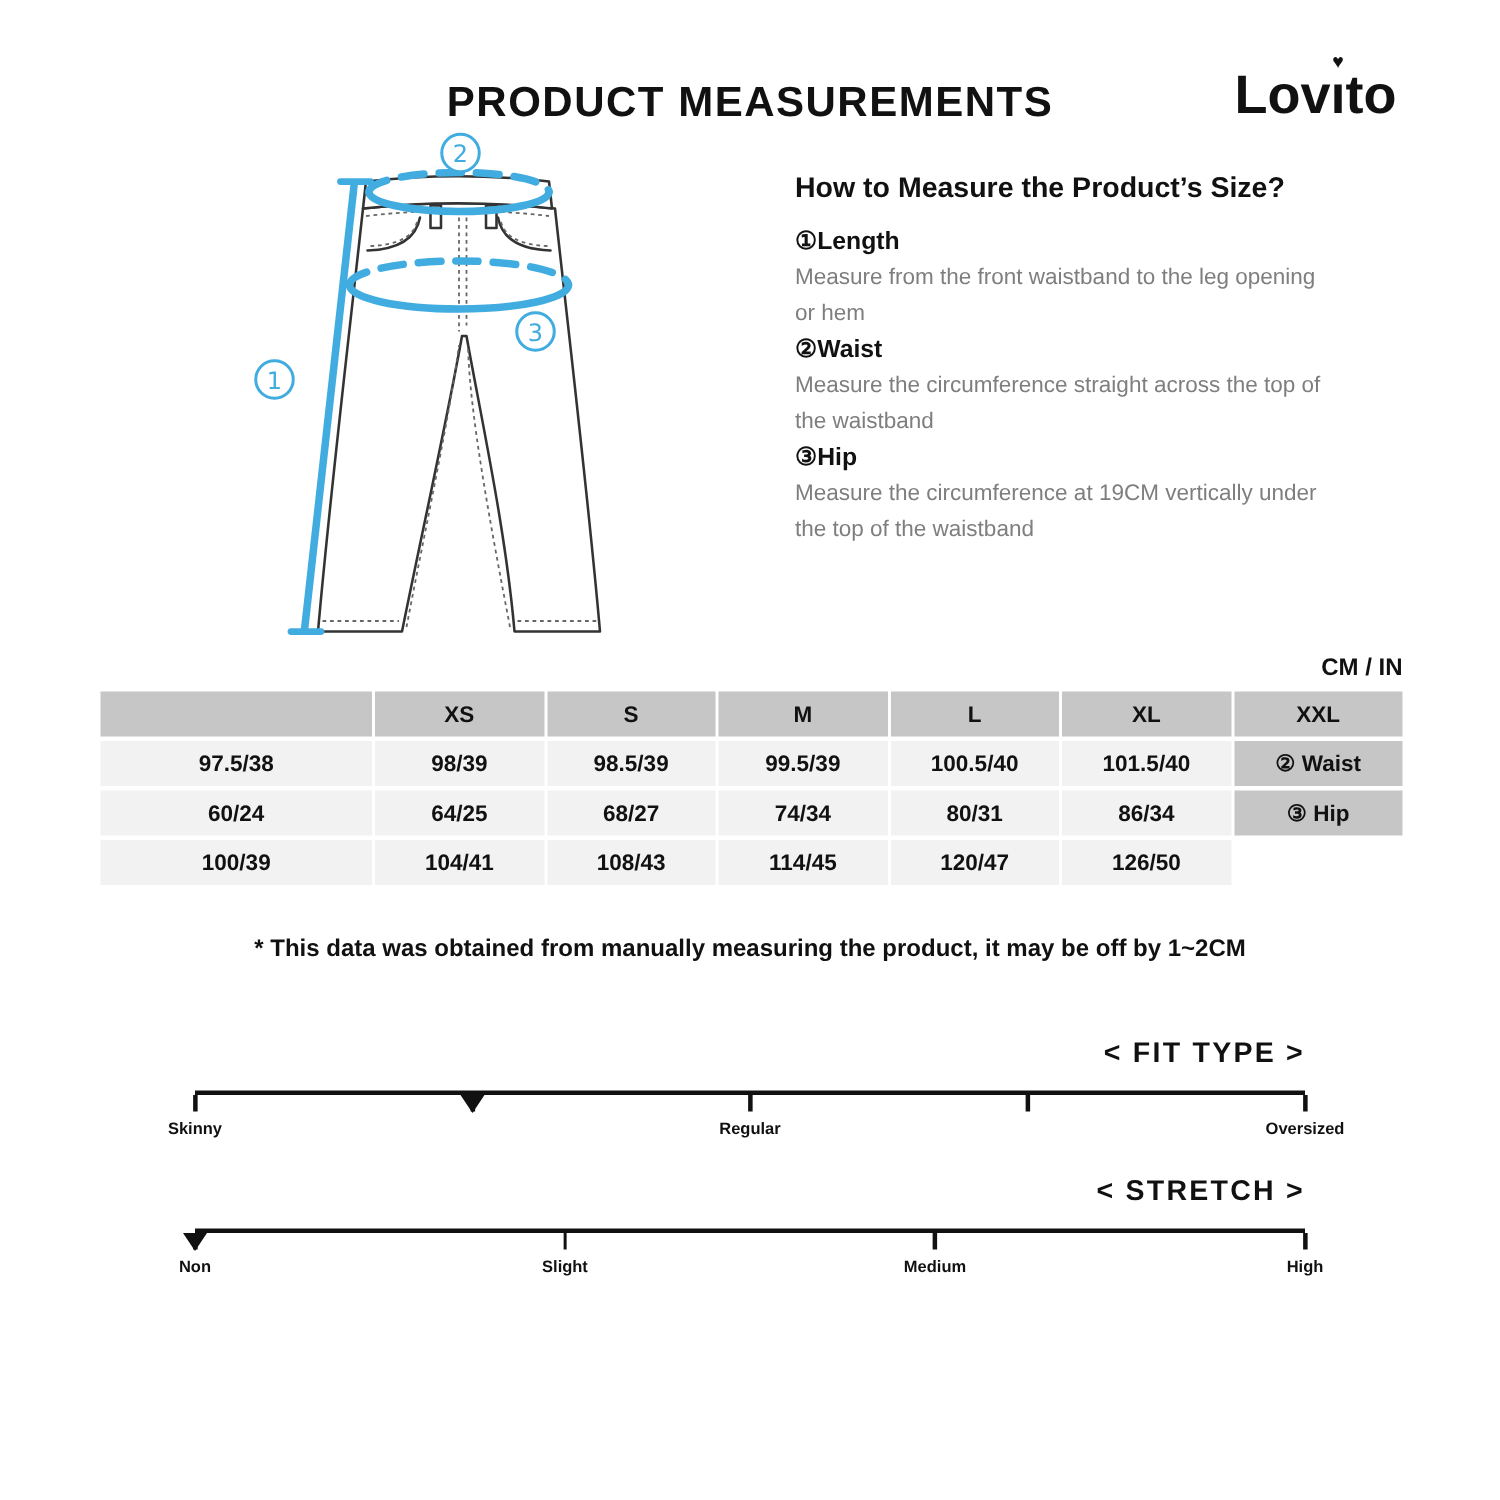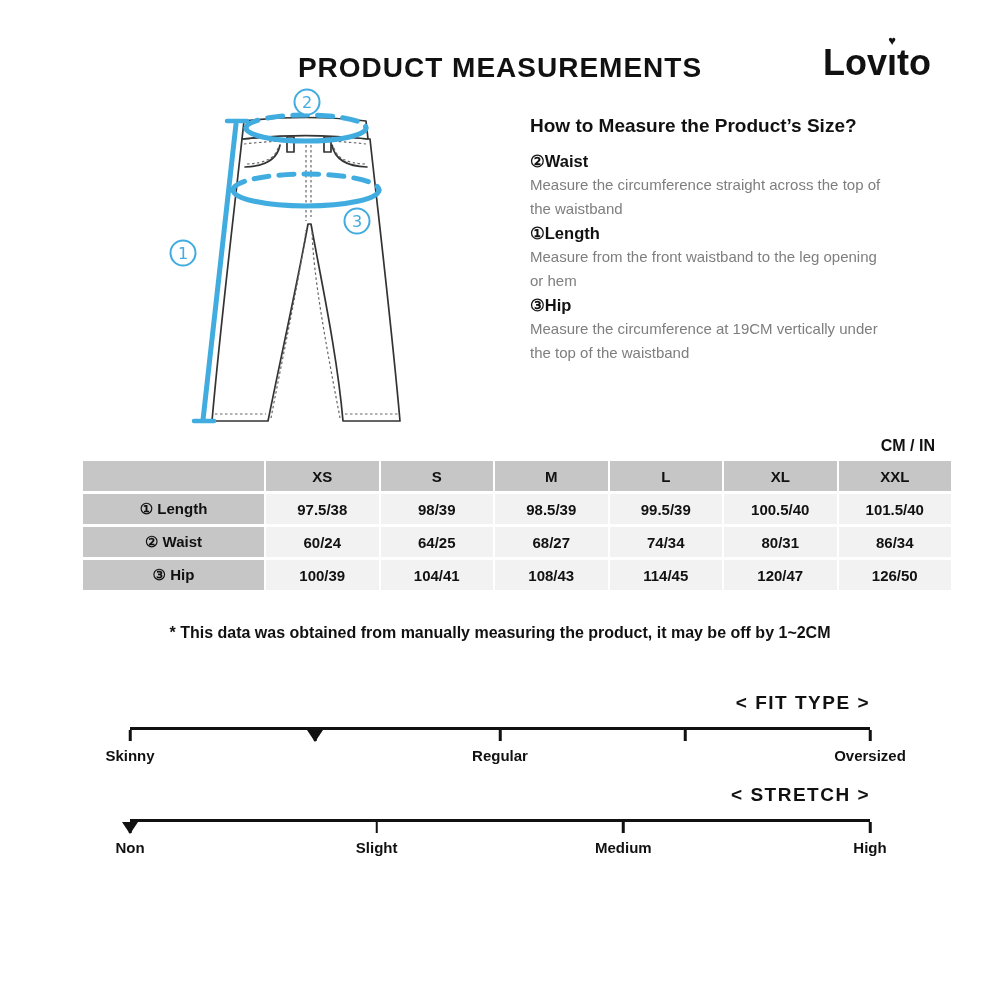--- a/index.html
+++ b/index.html
@@ -25,40 +25,40 @@
 
   .howto{position:absolute;left:530px;top:115px;width:360px;}
   .howto-heading{font-size:19px;font-weight:700;margin-bottom:12px;white-space:nowrap;}
   .ht-label{font-size:16.5px;font-weight:700;line-height:24px;}
   .ht-desc{font-size:15px;line-height:24px;color:var(--text-gray,#7e7e7e);}
 
   .unit-label{position:absolute;top:437px;left:735px;width:200px;text-align:right;
         font-size:16px;font-weight:700;}
 
   .meas-table{position:absolute;left:67px;top:461px;width:868px;display:grid;
-        grid-template-columns:181px repeat(6,1fr);gap:3px 2px;margin-left:16px;}
+        grid-template-columns:181px repeat(6,1fr);gap:3px 2px;}
   .cell{height:30px;display:flex;align-items:center;justify-content:center;
         font-size:15px;font-weight:700;}
   .cell.head{background:var(--table-header-bg,#c6c6c6);}
   .cell.val{background:var(--table-cell-bg,#f2f2f2);}
 
   .disclaimer{position:absolute;top:624px;left:0;width:1000px;text-align:center;
         font-size:16px;font-weight:700;}
 
   .scale{position:absolute;left:130px;width:740px;}
   #scale-fit{top:692px;}
   #scale-stretch{top:784px;}
   .scale-title{text-align:right;font-size:19px;font-weight:700;letter-spacing:1.5px;
         margin-bottom:13px;white-space:nowrap;}
   .scale-track{position:relative;height:14px;border-top:3.5px solid #111;}
   .tick{position:absolute;top:0;width:2.5px;height:11px;background:#111;transform:translateX(-50%);}
   .marker{position:absolute;top:0;width:0;height:0;border-left:8px solid transparent;
         border-right:8px solid transparent;border-top:12px solid #111;transform:translateX(-50%);}
   .scale-labels{position:relative;height:20px;margin-top:3px;}
-  .slabel{position:absolute;top:0;transform:translateX(-50%);font-size:15px;
+  .slabel{position:absolute;top:0;transform:translateX(-50%);font-size:11px;
         font-weight:700;white-space:nowrap;}
 </style>
 </head>
 <body>
 
 <div class="page">
 
   <div class="main-title">PRODUCT MEASUREMENTS</div>
 
   <div class="brand-logo"><span>Lov</span><span class="logo-i"><span>ı</span><span class="heart">♥</span></span><span>to</span></div>
@@ -104,44 +104,43 @@
       <g>
         <circle class="mcirc" cx="207" cy="131" r="12.5"></circle>
         <text class="mnum" x="207" y="137">3</text>
       </g>
     </g>
   </svg>
 
   <div class="howto">
     <div class="howto-heading">How to Measure the Product’s Size?</div>
     <div class="ht-item">
+      <div class="ht-label">①Length</div>
+      <div class="ht-desc">Measure from the front waistband to the leg opening or hem</div>
+    </div>
+    <div class="ht-item">
       <div class="ht-label">②Waist</div>
       <div class="ht-desc">Measure the circumference straight across the top of the waistband</div>
-    </div>
-    <div class="ht-item">
-      <div class="ht-label">①Length</div>
-      <div class="ht-desc">Measure from the front waistband to the leg opening or hem</div>
     </div>
     <div class="ht-item">
       <div class="ht-label">③Hip</div>
       <div class="ht-desc">Measure the circumference at 19CM vertically under the top of the waistband</div>
     </div>
   </div>
 
   <div class="unit-label">CM / IN</div>
 
   <div class="meas-table" id="measTable">
       <div class="cell head"></div>
       <div class="cell head">XS</div>
       <div class="cell head">S</div>
       <div class="cell head">M</div>
       <div class="cell head">L</div>
       <div class="cell head">XL</div>
       <div class="cell head">XXL</div>
-      <div class="cell head">① Length</div>
       <div class="cell val">97.5/38</div>
       <div class="cell val">98/39</div>
       <div class="cell val">98.5/39</div>
       <div class="cell val">99.5/39</div>
       <div class="cell val">100.5/40</div>
       <div class="cell val">101.5/40</div>
       <div class="cell head">② Waist</div>
       <div class="cell val">60/24</div>
       <div class="cell val">64/25</div>
       <div class="cell val">68/27</div>

